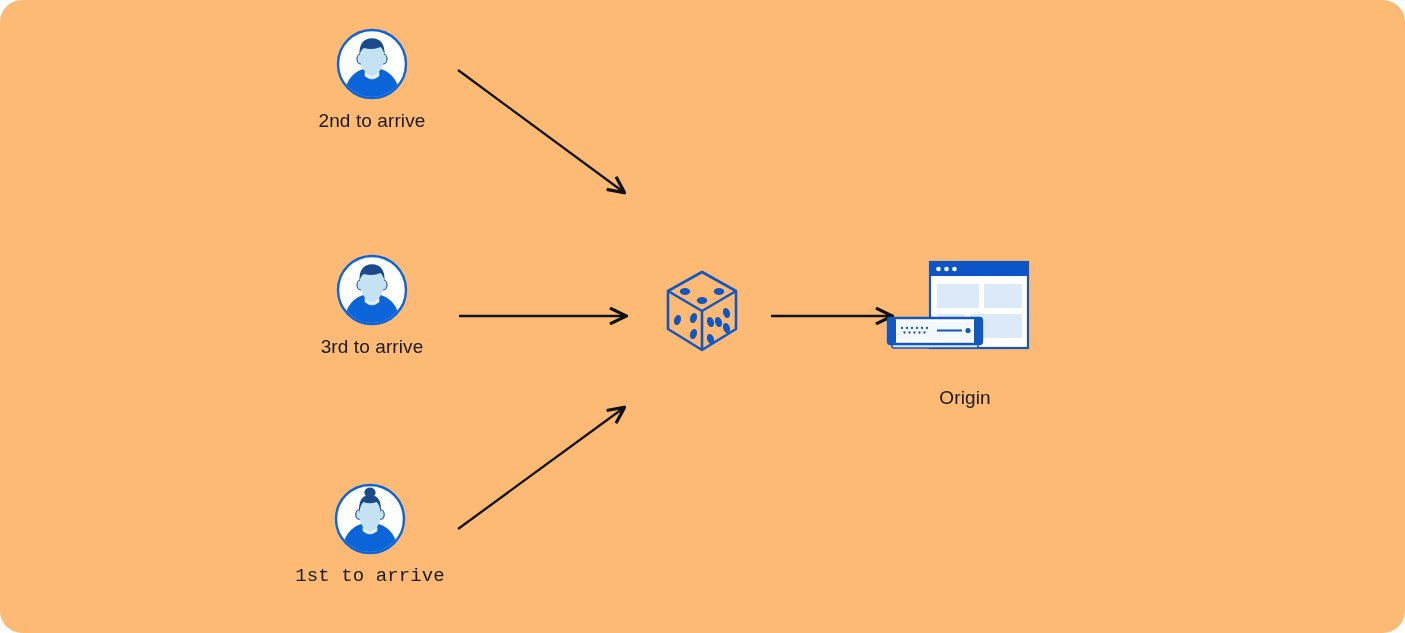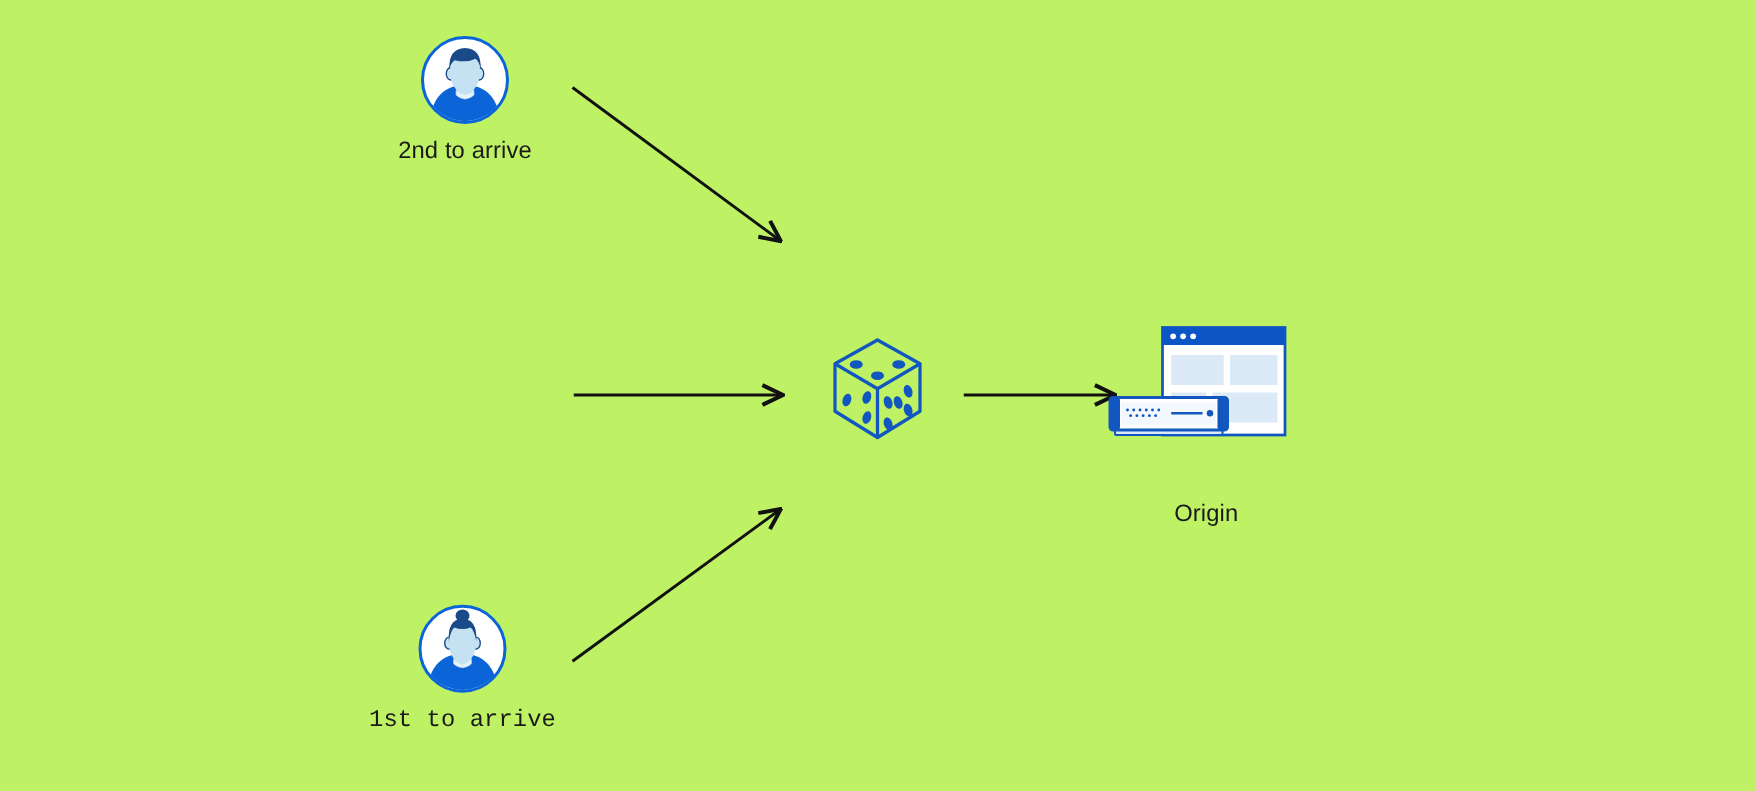--- a/index.html
+++ b/index.html
@@ -7,22 +7,23 @@
     padding: 0;
     background: #ffffff;
   }
   body {
     font-family: "Liberation Sans", sans-serif;
   }
   #canvas {
     position: relative;
     width: 1405px;
     height: 633px;
-    background: #bef264;
+    background: #fdba74;
     overflow: hidden;
+    border-radius: 22px;
   }
   .node {
     position: absolute;
     display: flex;
     flex-direction: column;
     align-items: center;
   }
   .avatar-node { width: 160px; }
   .node-label {
     margin-top: 9px;
@@ -77,20 +78,40 @@
           <ellipse cx="24.6" cy="31" rx="3.6" ry="5" fill="#c5e2f2" stroke="#1b4a8a" stroke-width="1.1"></ellipse>
           <ellipse cx="47.4" cy="31" rx="3.6" ry="5" fill="#c5e2f2" stroke="#1b4a8a" stroke-width="1.1"></ellipse>
           <path d="M24 28 q0 -16 12 -16 q12 0 12 16 q0 16 -12 20 q-12 -4 -12 -20 Z" fill="#c5e2f2"></path>
           <path d="M23.4 27.5 q-0.6 -17 12.6 -17.2 q13.2 0.2 12.6 17.2 q-1.4 -6.6 -4.2 -8.6 q-7 3.6 -16.6 1.2 q-3 1.8 -4.4 7.4 Z" fill="#1b4a8a"></path>
         </g>
       </svg>
     </span>
     <div class="node-label">2nd to arrive</div>
   </div>
 
+  <div class="node avatar-node" style="left:292px; top:254px;">
+    <span class="icon-wrap">
+      <svg width="72" height="72" viewBox="0 0 72 72">
+        <circle cx="36" cy="36" r="34" fill="#ffffff" stroke="#0b65d8" stroke-width="2.4"></circle>
+        <clipPath id="clipB">
+            <circle cx="36" cy="36" r="33"></circle>
+          </clipPath>
+        <g clip-path="url(#clipB)">
+          <path d="M36 40 C18 40 9 52 7 72 L65 72 C63 52 54 40 36 40 Z" fill="#0b65d8"></path>
+          <path d="M29 36 h14 v12 q-7 6 -14 0 Z" fill="#c5e2f2"></path>
+          <path d="M28.5 44 q7.5 7 15 0 l0 4 q-7.5 7 -15 0 Z" fill="#ffffff" opacity="0.55"></path>
+          <ellipse cx="24.6" cy="31" rx="3.6" ry="5" fill="#c5e2f2" stroke="#1b4a8a" stroke-width="1.1"></ellipse>
+          <ellipse cx="47.4" cy="31" rx="3.6" ry="5" fill="#c5e2f2" stroke="#1b4a8a" stroke-width="1.1"></ellipse>
+          <path d="M24 28 q0 -16 12 -16 q12 0 12 16 q0 16 -12 20 q-12 -4 -12 -20 Z" fill="#c5e2f2"></path>
+          <path d="M23.4 27.5 q-0.6 -17 12.6 -17.2 q13.2 0.2 12.6 17.2 q-1.4 -6.6 -4.2 -8.6 q-7 3.6 -16.6 1.2 q-3 1.8 -4.4 7.4 Z" fill="#1b4a8a"></path>
+        </g>
+      </svg>
+    </span>
+    <div class="node-label">3rd to arrive</div>
+  </div>
 
   <div class="node avatar-node" style="left:290px; top:483px;font-family:Liberation Mono, monospace;">
     <span class="icon-wrap">
       <svg width="72" height="72" viewBox="0 0 72 72">
         <circle cx="36" cy="36" r="34" fill="#ffffff" stroke="#0b65d8" stroke-width="2.4"></circle>
         <clipPath id="clipC">
             <circle cx="36" cy="36" r="33"></circle>
           </clipPath>
         <g clip-path="url(#clipC)">
           <path d="M36 40 C18 40 9 52 7 72 L65 72 C63 52 54 40 36 40 Z" fill="#0b65d8"></path>
@@ -169,16 +190,16 @@
               <circle cx="29.5" cy="74.5" r="1.15"></circle>
             <circle cx="34.5" cy="74.5" r="1.15"></circle>
               <circle cx="39.5" cy="74.5" r="1.15"></circle>
             <circle cx="44.5" cy="74.5" r="1.15"></circle>
           </g>
           <line x1="57" y1="72.5" x2="82" y2="72.5" stroke="#1257c0" stroke-width="2"></line>
           <circle cx="88" cy="72.5" r="2.6" fill="#1257c0"></circle>
         </g>
       </svg>
     </span>
-    <div class="node-label" style="margin-top:32px;">Origin</div>
+    <div class="node-label" style="margin-top:18px;">Origin</div>
   </div>
 
 </div>
 
 </body></html>

